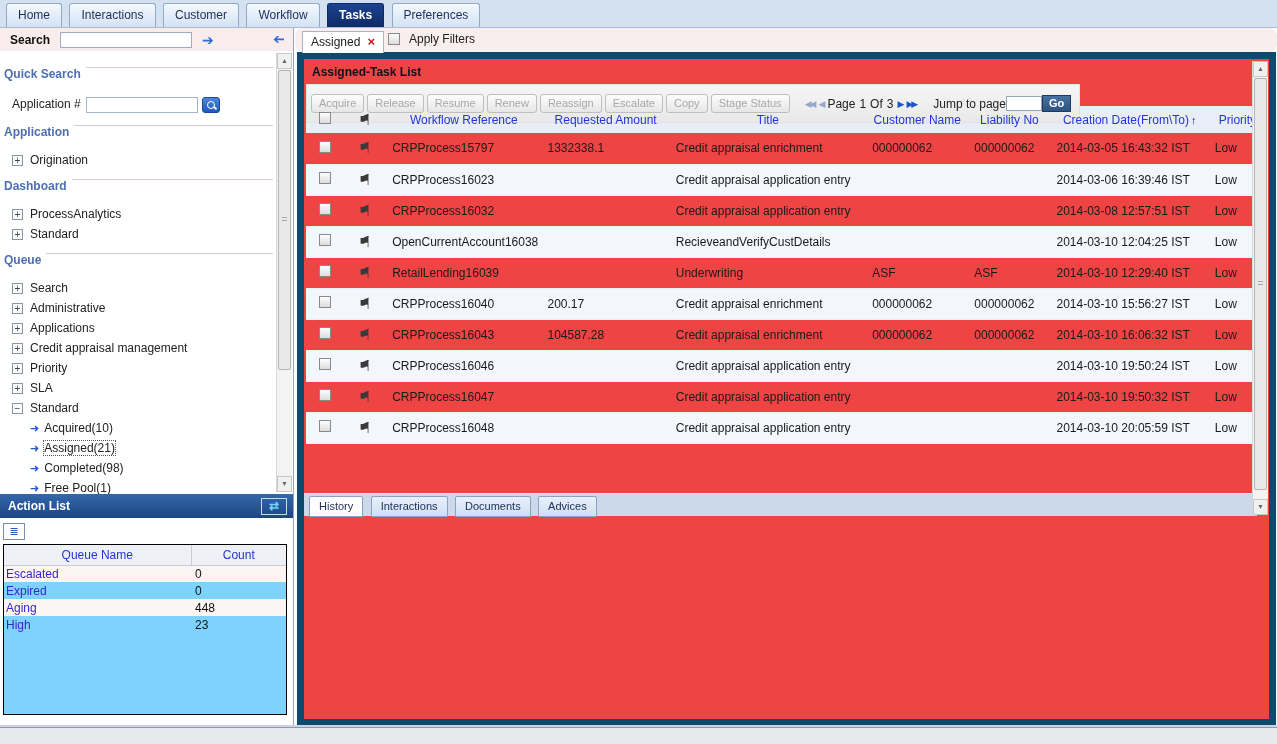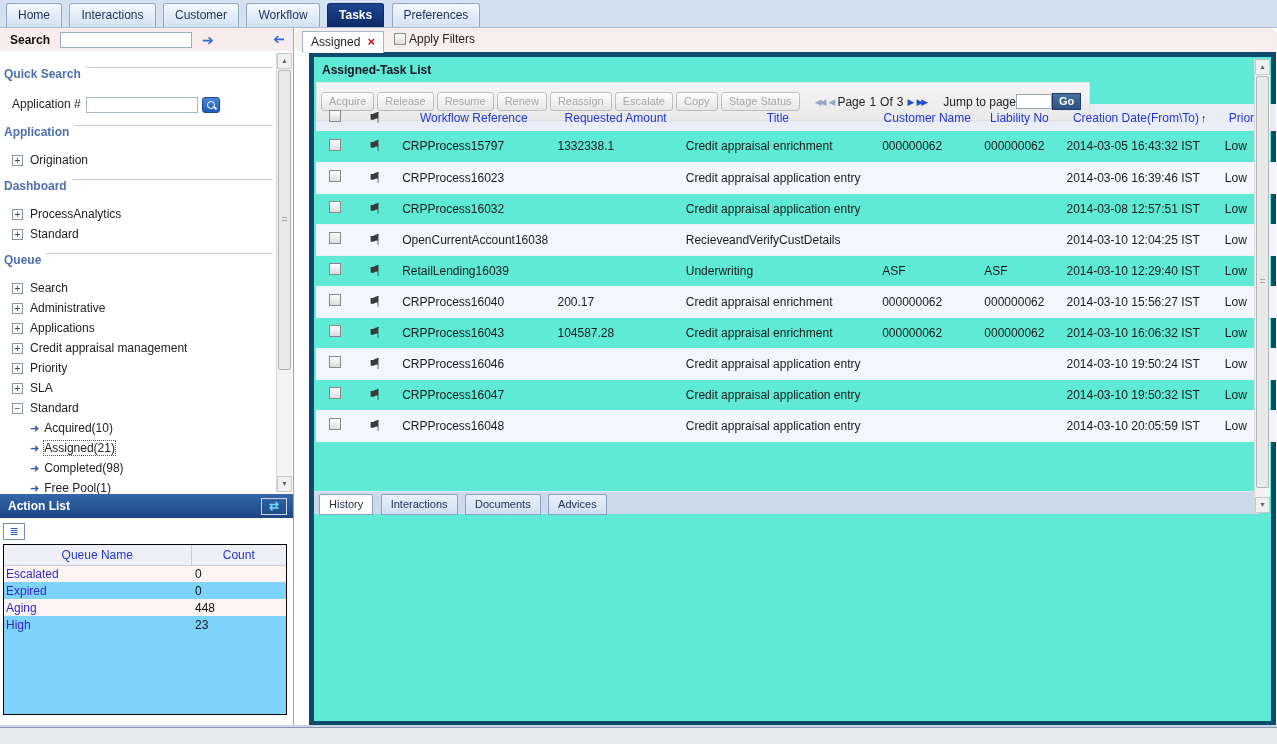--- a/index.html
+++ b/index.html
@@ -77,25 +77,25 @@
   .al-table tr.alt td { background:#fcf3f3; }
   .al-link { color:#3328cc; padding-left:2px; cursor:pointer; }
   .al-count { color:#111; padding-left:4px; }
 
   
   .main { position:absolute; left:295px; top:28px; width:982px; height:699px; background:#fff; }
   .main-tabrow { height:24px; background:#f8eeed; padding-left:7px; display:flex; align-items:flex-end;border-radius:8px; }
   .task-tab { display:inline-flex; align-items:center; gap:7px; background:#fff; border:1px solid #a8b4c8;
     border-bottom:none; padding:3px 8px 4px; font-size:12px; color:#222; position:relative; z-index:2; margin-bottom:-1px; }
   .task-tab .close { color:#cc1111; font-weight:bold; font-size:13px; line-height:10px; cursor:pointer; }
-  .filters { display:flex; align-items:center; margin:0 0 6px 10px; gap:3px; }
+  .filters { display:flex; align-items:center; margin:0 0 6px 4px; gap:9px; }
   .checkbox { width:12px; height:12px; border:1px solid #8a8a8a; background:linear-gradient(#fefefe,#dcdcdc); display:inline-block; }
   .filters span.lbl { font-size:12px; color:#222; }
 
-  .main-box { position:absolute; left:2px; right:1px; top:24px; bottom:1px; border:5px solid #0c4a6e; background:#5eead4;margin-left:12px; }
+  .main-box { position:absolute; left:2px; right:1px; top:24px; bottom:1px; border:7px solid #0c4a6e; background:#ef4444; }
   .box-title { padding:6px 8px 5px; font-size:12px; font-weight:bold; color:#101020; }
   .toolbar { margin-left:2px; height:22px; }
   .toolbar-inner { display:inline-flex; align-items:center; gap:3px; height:39px;
     background:linear-gradient(#f5f5f5,#e9e9ea); border:1px solid #e2e2e2; padding:0 8px 0 4px;justify-content:center; }
   .tbtn { padding:2px 7px 3px; border:1px solid #bfbfbf; border-radius:3px;
     background:linear-gradient(#fdfdfd,#e6e6e6); color:#a8a8a8; font-size:11px; cursor:default; }
   .pag { display:inline-flex; align-items:center; gap:4px; margin-left:12px; font-size:12px; color:#222; }
   .pg-arrow { font-size:9px; letter-spacing:-2px; cursor:pointer; }
   .pg-dis { color:#96a6c8; } .pg-en { color:#1d55c8; }
   .jump { display:inline-flex; align-items:center; gap:0; margin-left:14px; }

